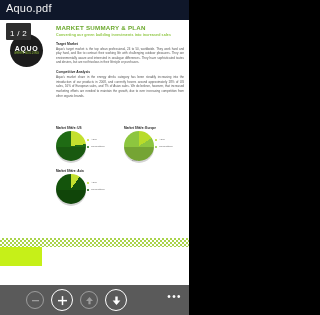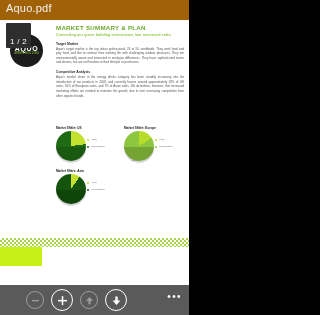--- a/index.html
+++ b/index.html
@@ -21,21 +21,21 @@
     background: #ffffff;
     overflow: hidden;
   }
 
   
   .app-header {
     position: absolute;
     left: 0; top: 0;
     width: 189px;
     height: 20px;
-    background: #a16207;
+    background: #0f172a;
     z-index: 30;
   }
   .app-title {
     position: absolute;
     left: 6px; top: 2px;
     color: #f2f2f2;
     font-size: 11px;
     letter-spacing: 0.2px;
     white-space: nowrap;
   }
@@ -75,21 +75,21 @@
     margin-top: 1.5px;
   }
 
   
   .page-badge {
     position: absolute;
     left: 6px; top: 3px;
     background: #2e2e2e;
     color: #ffffff;
     font-size: 8px;
-    padding: 14px 4px 2px 4px;
+    padding: 6px 4px 2px 4px;
     border-radius: 1px;
     z-index: 12;
     letter-spacing: 0.3px;
   }
 
   
   .doc-col {
     position: absolute;
     left: 56px; top: 4px;
     width: 128px;

